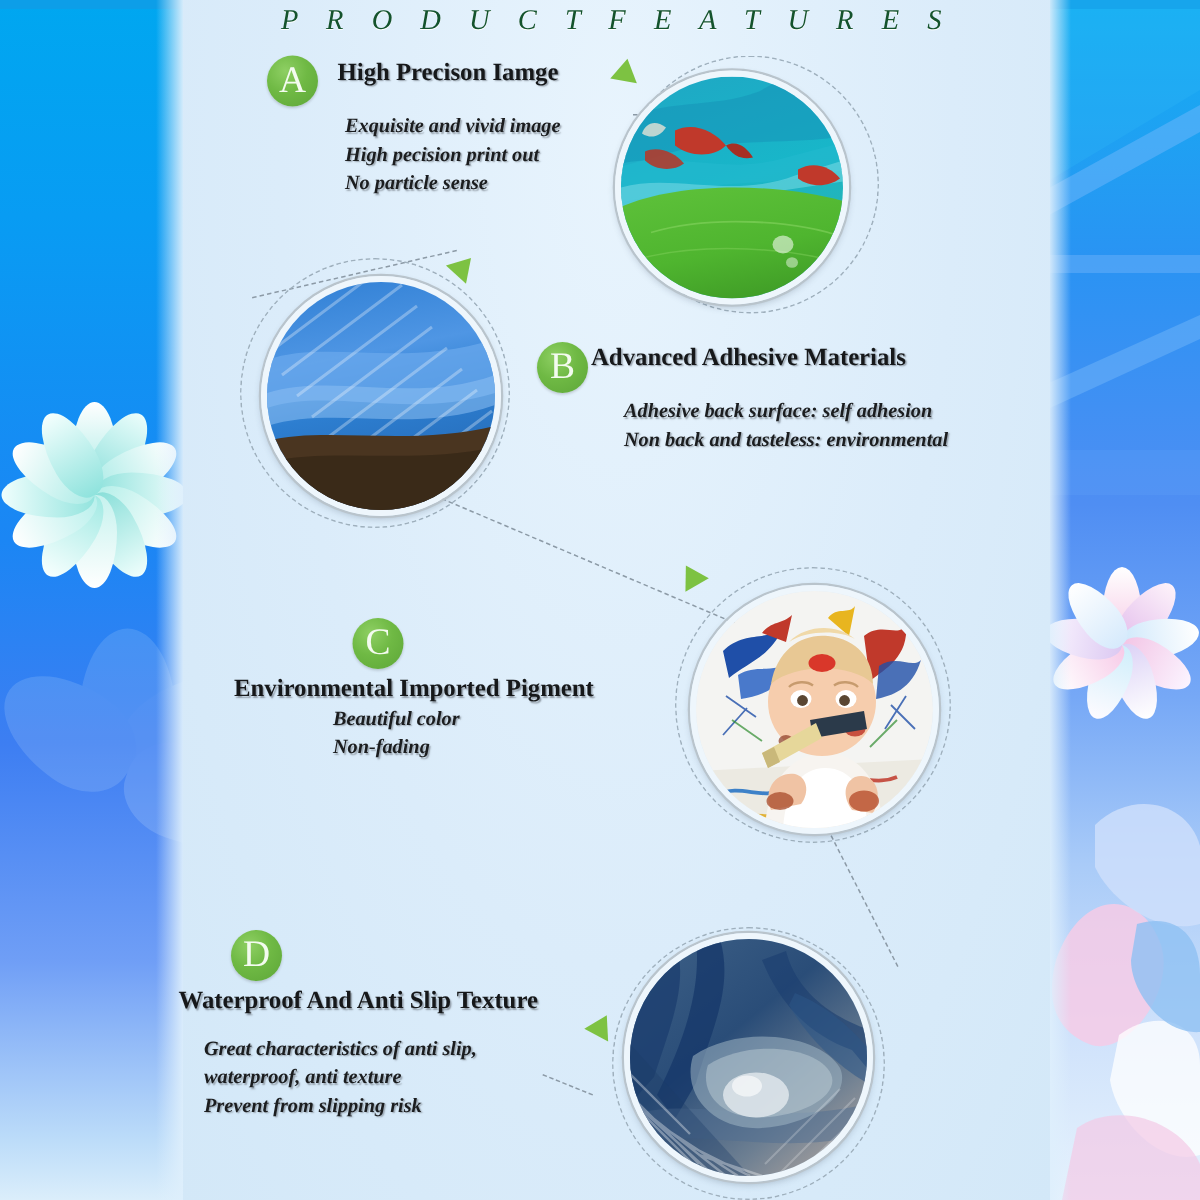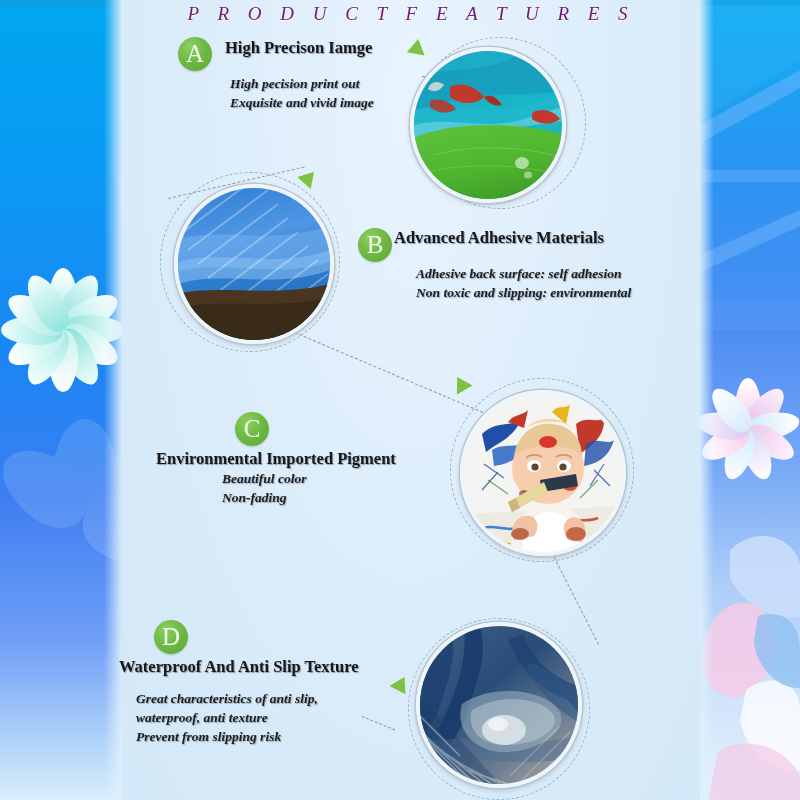--- a/index.html
+++ b/index.html
@@ -30,21 +30,21 @@
   .petal{position:absolute;left:50%;top:50%;transform-origin:50% 100%;
     border-radius:50% 50% 45% 45% / 60% 60% 40% 40%;}
 
   
   .panel{position:absolute;left:122px;top:0;width:578px;height:800px;background:#dcedfb;}
   .panel-sheen{position:absolute;left:0;top:0;width:100%;height:100%;
     background:radial-gradient(ellipse at 50% 12%, #e8f4fd 0%, #dbecfa 55%, #d3e8f8 100%);}
 
   
   .title{position:absolute;left:0;top:3px;width:578px;text-align:center;
-    font-size:19px;letter-spacing:7px;color:#701a75;
+    font-size:19px;letter-spacing:7px;color:#14532d;
     font-family:"Liberation Serif", serif;font-style:italic;font-weight:400;
     text-shadow:0 1px 0 #fff;}
 
   
   .badge{position:absolute;width:34px;height:34px;border-radius:50%;
     background:radial-gradient(circle at 36% 30%, #8ecf63 0%, #6fb944 45%, #5da638 100%);
     color:#f3fbef;font-size:25px;line-height:34px;text-align:center;
     font-family:"Liberation Serif", serif;
     box-shadow:0 1px 2px rgba(0,0,0,.18);}
   .feat-title{position:absolute;font-size:16.5px;font-weight:bold;color:#16181a;
@@ -139,22 +139,23 @@
 
     <div class="dash-line" style="left:46px;top:198px;width:140px;transform:rotate(-13deg);"></div>
     <div class="dash-line" style="left:300px;top:76px;width:110px;transform:rotate(1deg);"></div>
     <div class="dash-line" style="left:168px;top:330px;width:235px;transform:rotate(23deg);"></div>
     <div class="dash-line" style="left:428px;top:548px;width:108px;transform:rotate(63deg);"></div>
 
     <div>
       <div class="badge" style="left:56px;top:37px;">A</div>
       <div class="feat-title" style="left:103px;top:38px;">High Precison Iamge</div>
       <div class="feat-lines" style="left:108px;top:74px;">
+        <div>Exquisite and vivid image</div>
         <div>High pecision print out</div>
-        <div>Exquisite and vivid image</div>
+        <div>No particle sense</div>
       </div>
 
       <div class="circ-wrap" style="left:286px;top:35px;width:180px;height:178px;">
         <div class="dashed-ring" style="left:6px;top:2px;width:170px;height:170px;"></div>
         <div class="photo" style="left:2px;top:12px;width:148px;height:148px;">
           <svg class="layer" viewBox="0 0 148 148" preserveAspectRatio="none">
             <defs>
               <linearGradient id="waterA" x1="0" y1="0" x2="0.3" y2="1">
                 <stop offset="0%" stop-color="#1fa7c4"></stop>
                 <stop offset="55%" stop-color="#18b6c9"></stop>
@@ -188,21 +189,21 @@
         </div>
         <div class="tri" style="left:0px;top:4px;border-left:9px solid transparent;border-right:9px solid transparent;border-bottom:15px solid #7dc242;transform:rotate(10deg);"></div>
       </div>
     </div>
 
     <div>
       <div class="badge" style="left:236px;top:228px;">B</div>
       <div class="feat-title" style="left:272px;top:228px;">Advanced Adhesive Materials</div>
       <div class="feat-lines" style="left:282px;top:264px;margin-left:12px;">
         <div>Adhesive back surface: self adhesion</div>
-        <div>Non toxic and slipping: environmental</div>
+        <div>Non back and tasteless: environmental</div>
       </div>
 
       <div class="circ-wrap" style="left:30px;top:162px;width:200px;height:200px;">
         <div class="dashed-ring" style="left:8px;top:10px;width:178px;height:178px;"></div>
         <div class="photo" style="left:22px;top:22px;width:152px;height:152px;">
           <svg class="layer" viewBox="0 0 152 152" preserveAspectRatio="none">
             <defs>
               <linearGradient id="fabB" x1="0" y1="0" x2="0.2" y2="1">
                 <stop offset="0%" stop-color="#2f7fd4"></stop>
                 <stop offset="38%" stop-color="#4f96e4"></stop>

